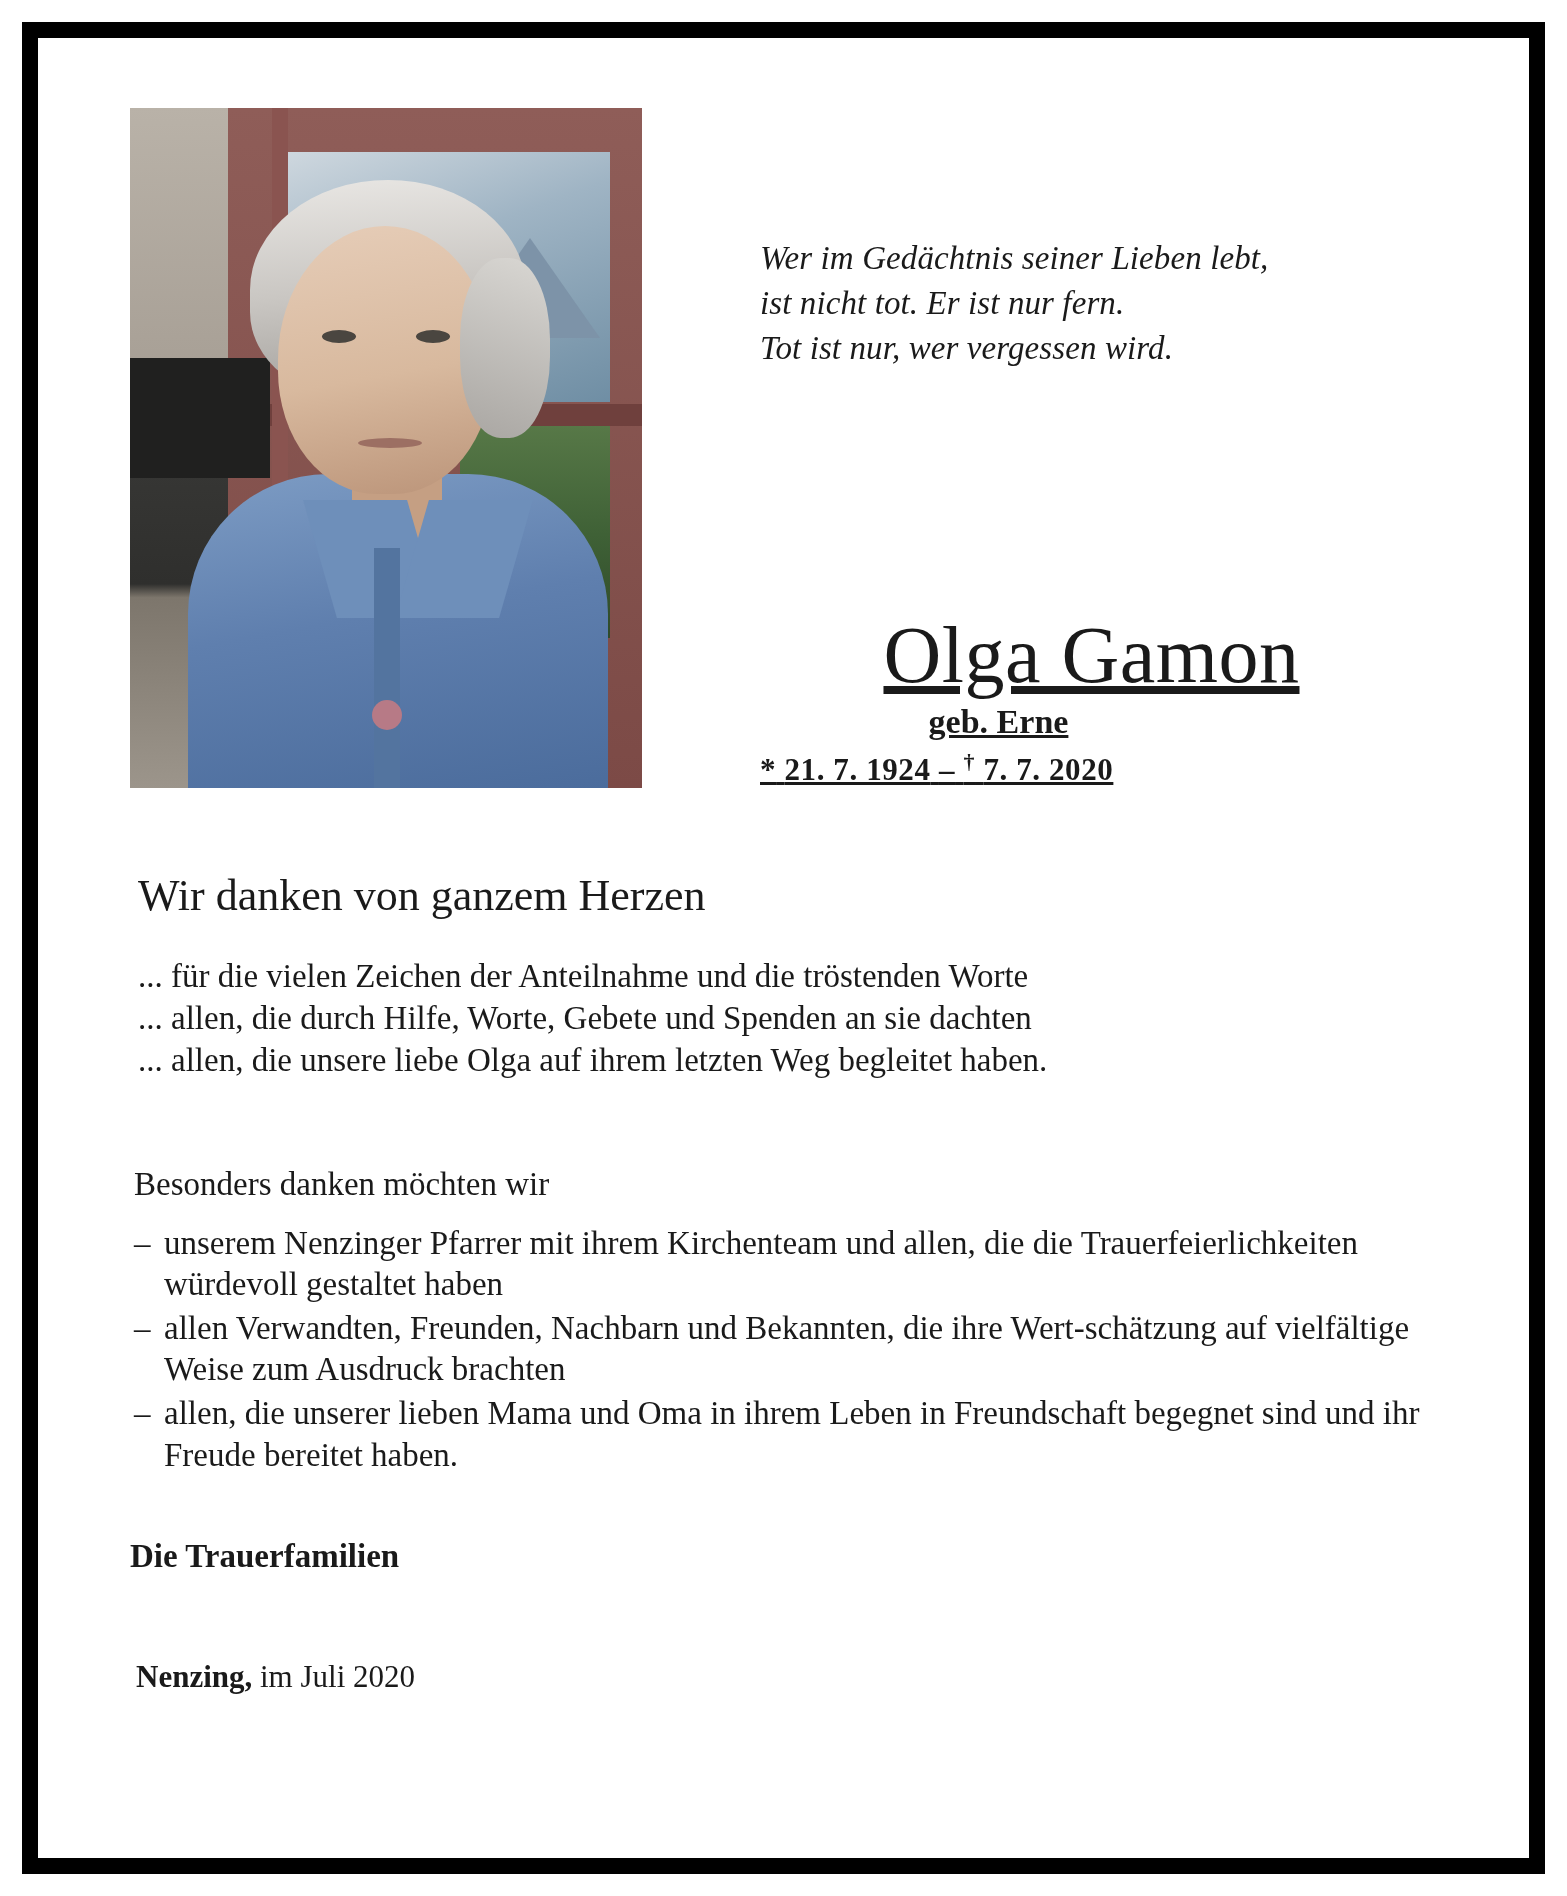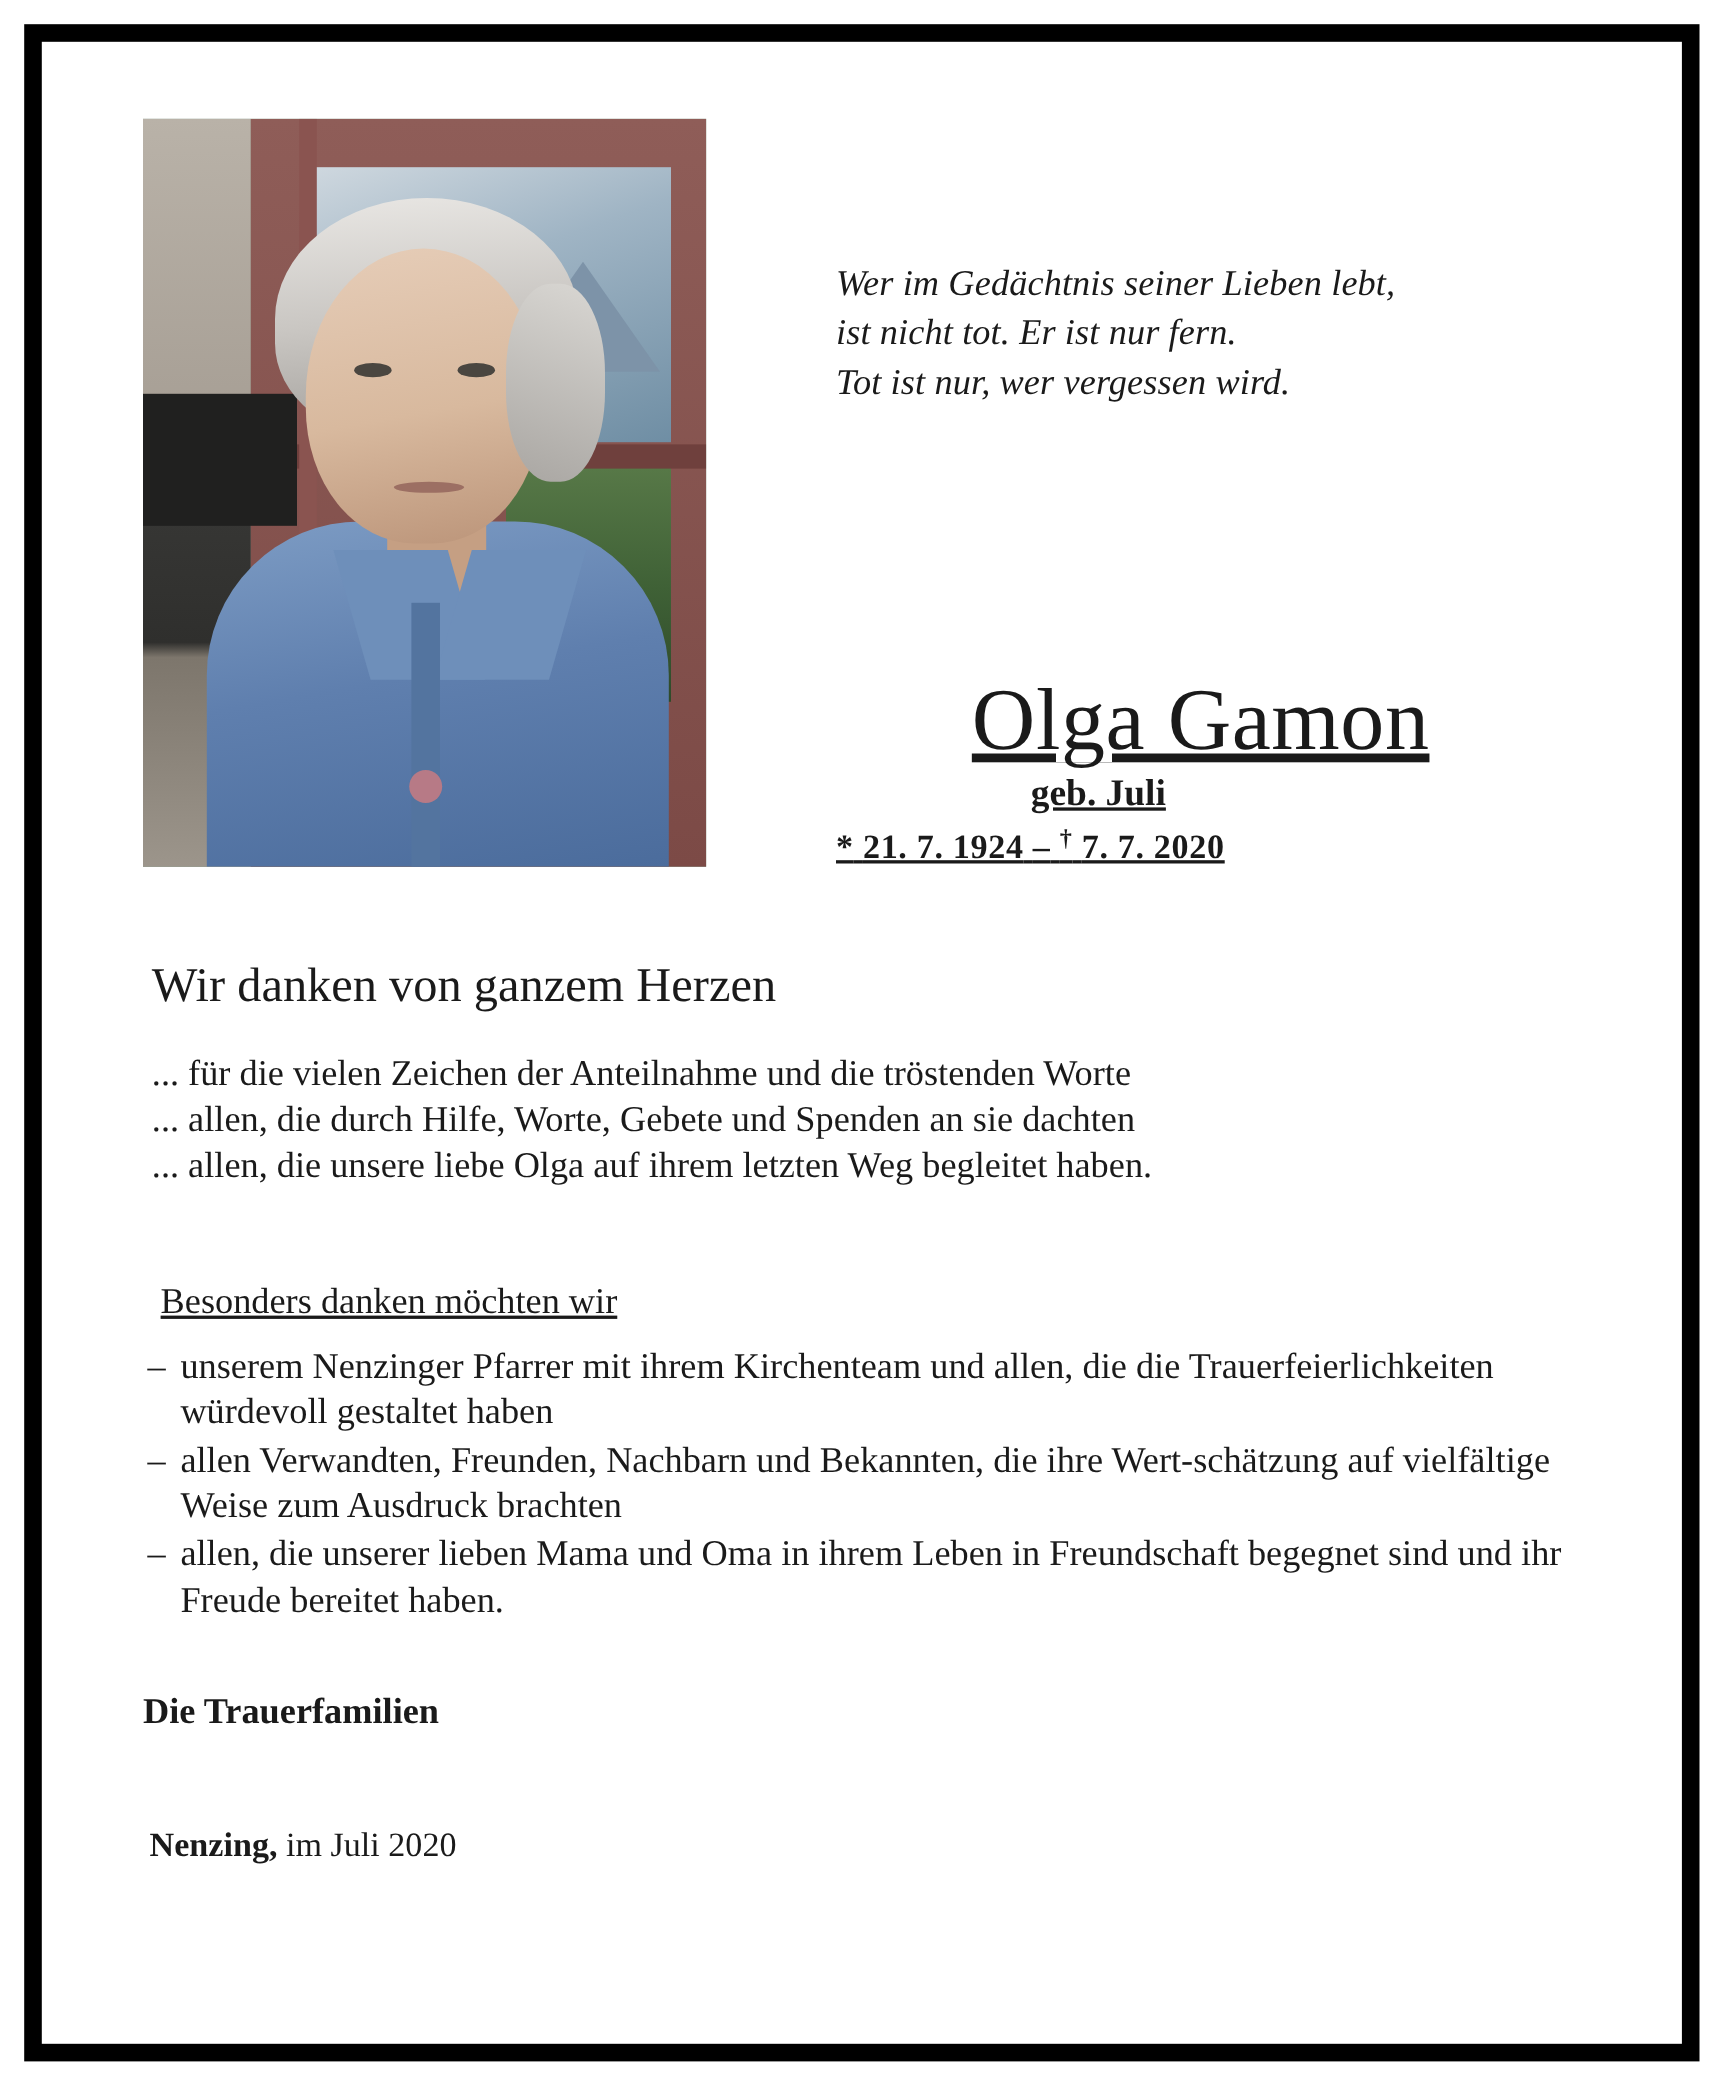--- a/index.html
+++ b/index.html
@@ -191,22 +191,21 @@
     font-size: 33px;
     line-height: 1.28;
     margin-top: 34px;
     margin-left: 8px;
   }
   .thanks-lines div { white-space: nowrap; }
 
   .special-head {
     font-size: 33px;
     margin-top: 84px;
-    margin-left: 16px;
-    text-decoration: underline;
+    margin-left: 4px;
   }
   .special-list {
     margin: 20px 0 0 4px;
     font-size: 33px;
     line-height: 1.26;
   }
   .special-list .item {
     display: flex;
     margin-bottom: 2px;
   }
@@ -266,21 +265,21 @@
 
       <div class="right-col">
         <div class="verse">
           <div>Wer im Gedächtnis seiner Lieben lebt,</div>
           <div>ist nicht tot. Er ist nur fern.</div>
           <div>Tot ist nur, wer vergessen wird.</div>
         </div>
 
         <div class="name-block">
           <div class="deceased-name">Olga Gamon</div>
-          <div class="maiden-name">geb. Juli</div>
+          <div class="maiden-name">geb. Erne</div>
           <div class="dates">
             <span>*</span>
             <span>21. 7. 1924</span>
             <span>–</span>
             <sup>†</sup>
             <span>7. 7. 2020</span>
           </div>
         </div>
       </div>
     </div>

